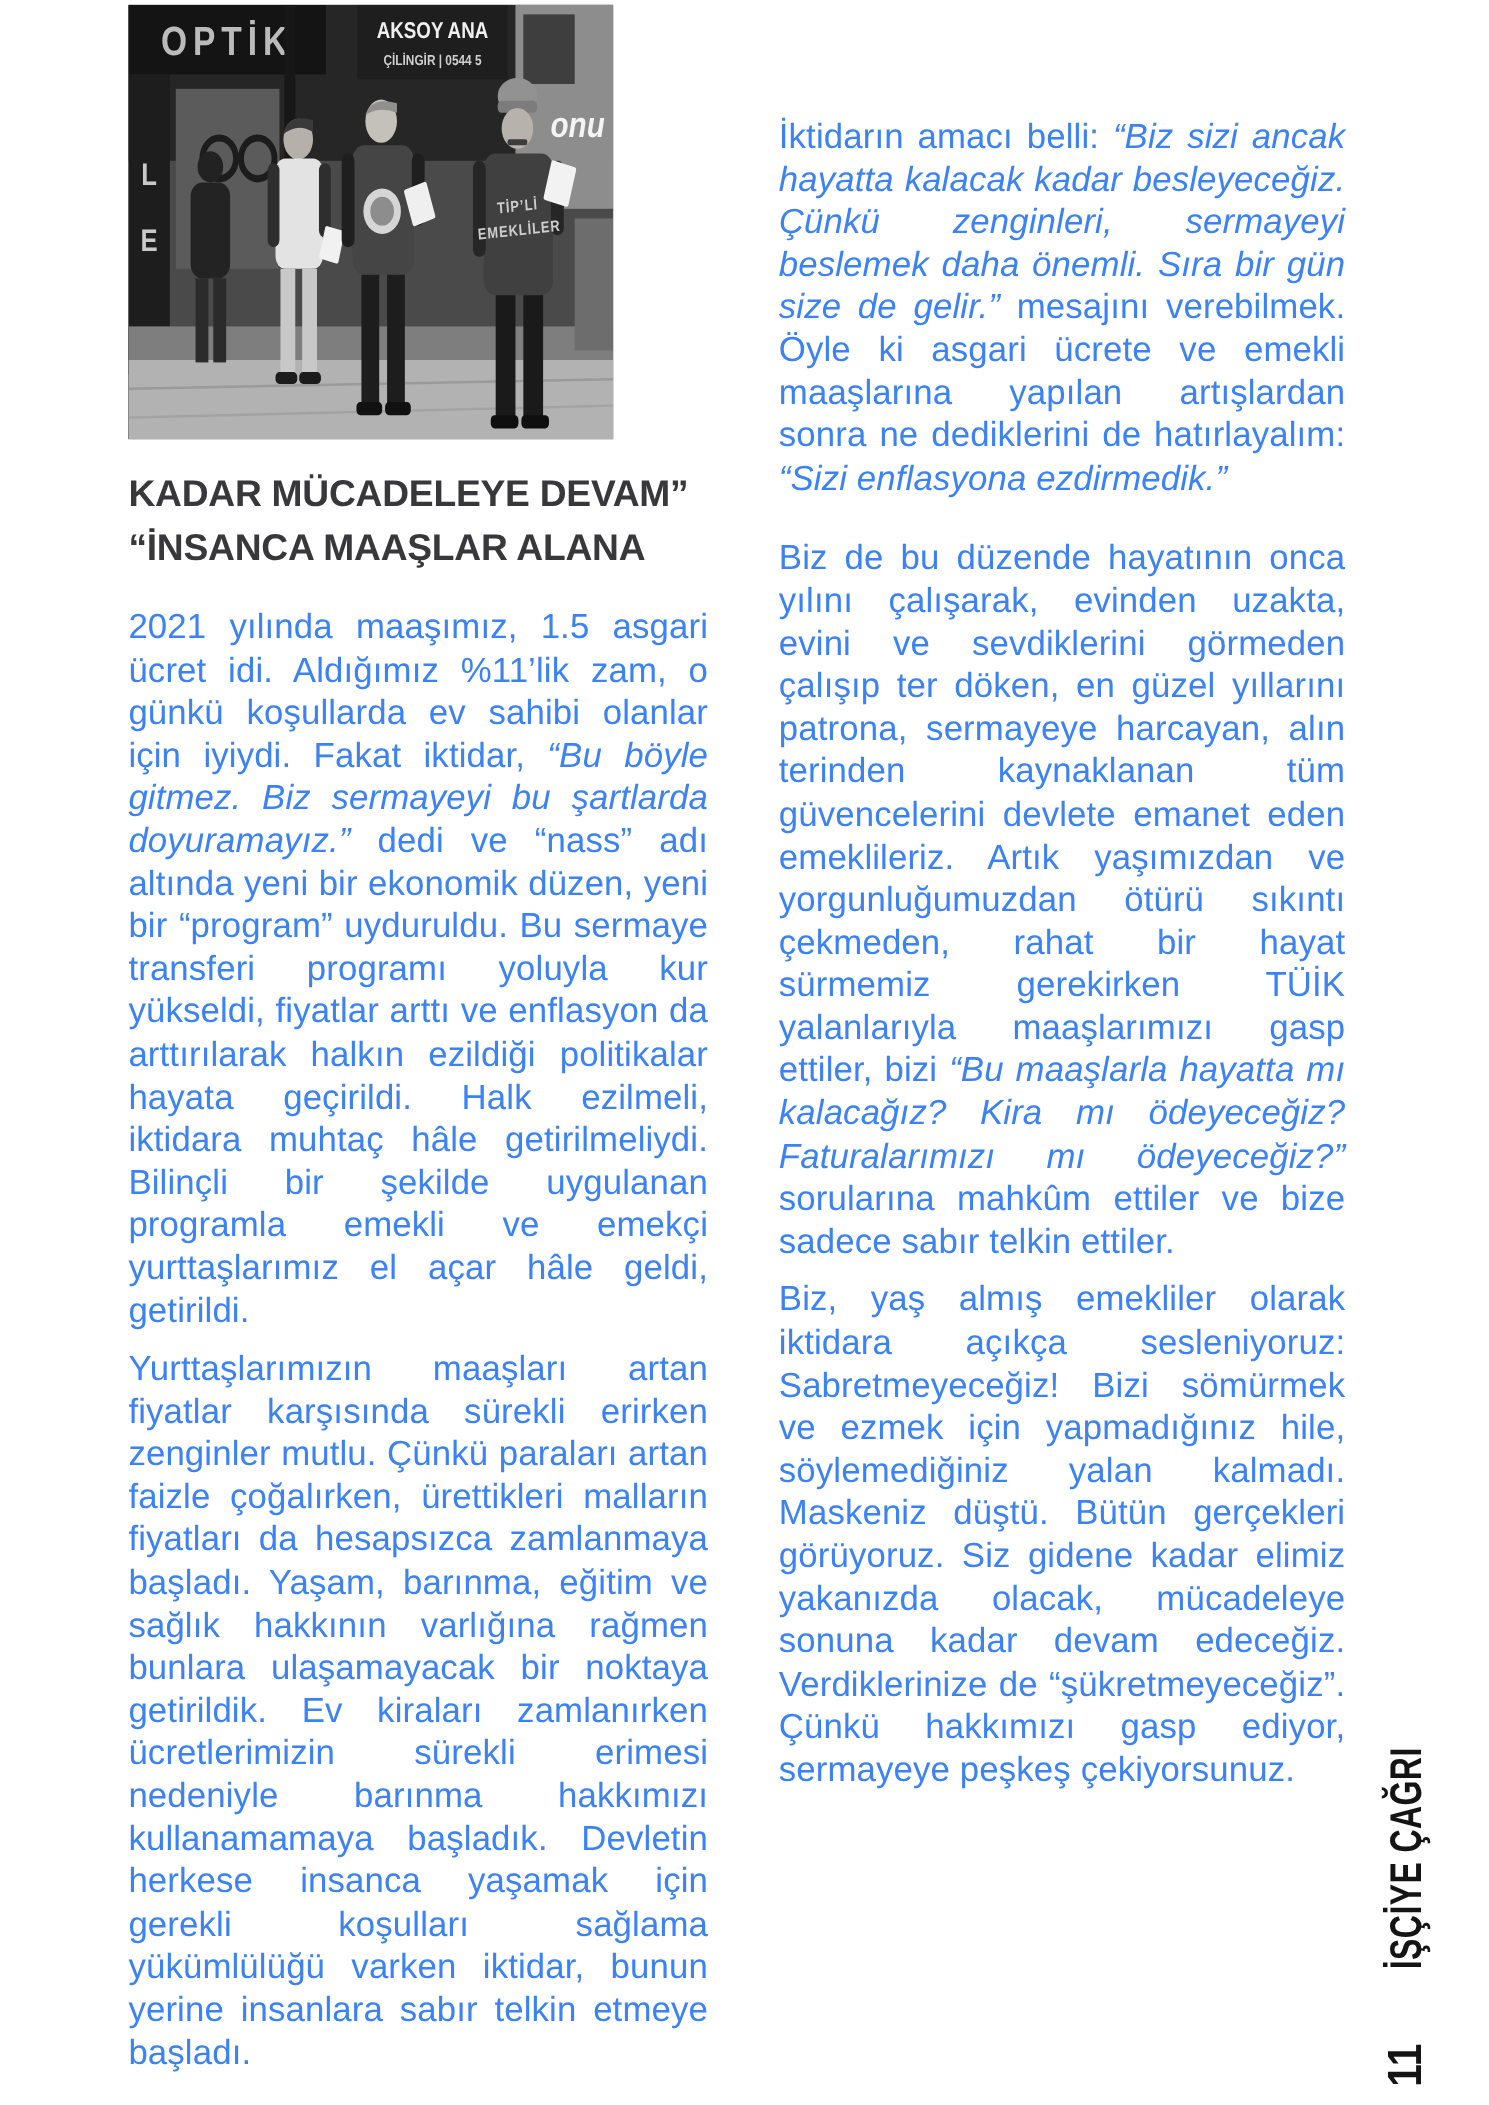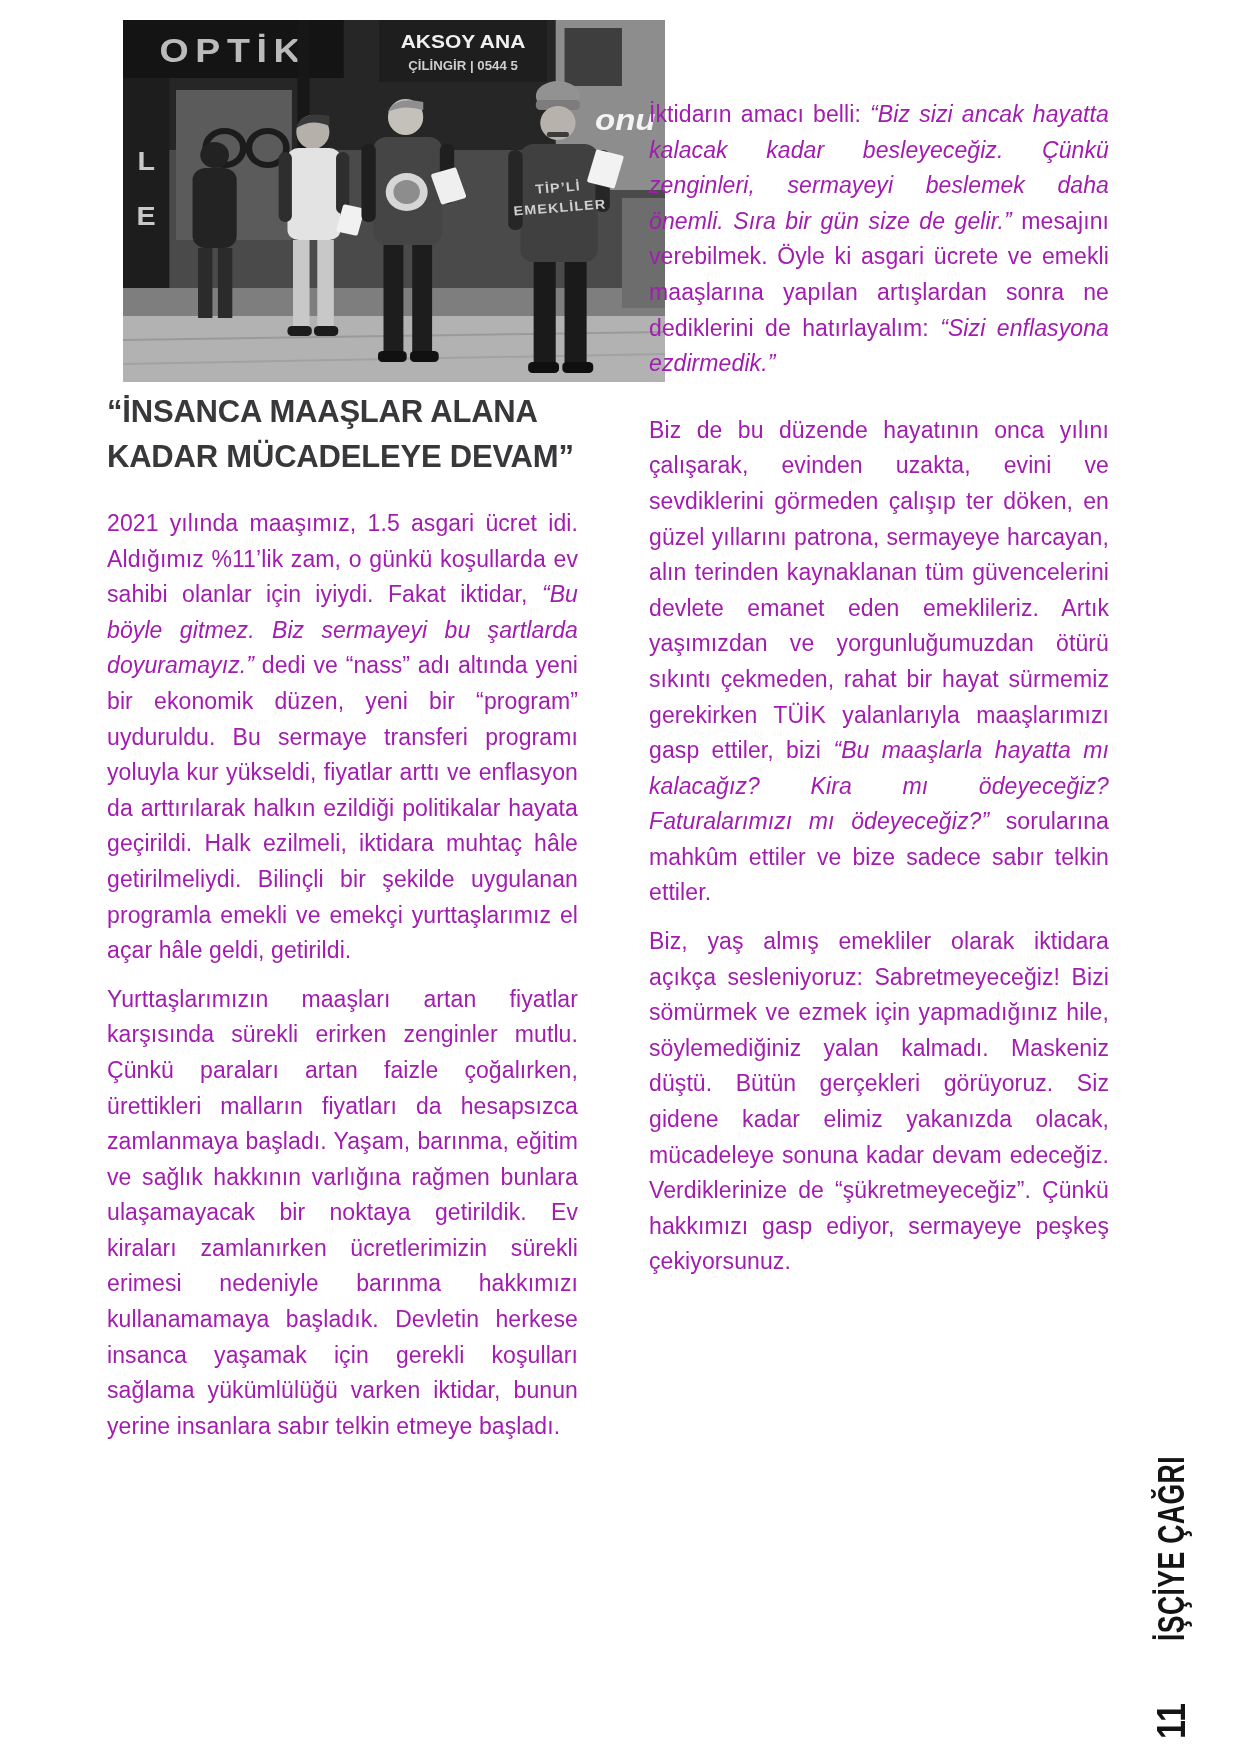--- a/index.html
+++ b/index.html
@@ -5,38 +5,38 @@
   html,body{margin:0;padding:0;}
   body{
     width:1241px;height:1754px;background:#ffffff;
     font-family:"Liberation Sans","DejaVu Sans",sans-serif;
     -webkit-font-smoothing:antialiased;
   }
   .page{position:relative;width:1241px;height:1754px;background:#ffffff;overflow:hidden;}
 
   
   .photo{
-    position:absolute;left:107px;top:4px;width:542px;height:362px;
-    margin:16px;background:#3a3a3a;overflow:hidden;
+    position:absolute;left:107px;top:4px;width:404px;height:362px;
+    margin:0;background:#3a3a3a;overflow:hidden;
   }
   .photo svg{display:block;width:100%;height:100%;}
 
   
   .left-col{position:absolute;left:107px;top:389px;width:483px;}
   .heading{
     margin:0 0 27px 0;
     font-size:31px;line-height:45px;font-weight:700;
     letter-spacing:-0.2px;color:#38373a;
   }
   .heading div{white-space:nowrap;}
 
   .bodytext p{
-    margin:0 12px 13px 0;
-    font-size:23px;line-height:35.6px;
-    color:#a21caf;text-align:justify;
+    margin:0 0 13px 0;
+    font-size:29px;line-height:35.6px;
+    color:#3b82f6;text-align:justify;
     letter-spacing:0.1px;
   }
   .bodytext em{font-style:italic;}
 
   
   .right-col{position:absolute;left:649px;top:97px;width:472px;}
   .right-col p.lead-gap{margin-bottom:31px;}
 
   .signature{
     margin-top:31px;
@@ -151,22 +151,22 @@
         <rect x="372" y="242" width="20" height="102" fill="#1a1a1a"></rect>
         <rect x="400" y="242" width="20" height="102" fill="#1a1a1a"></rect>
         <rect x="367" y="342" width="28" height="11" rx="4" fill="#0f0f0f"></rect>
         <rect x="398" y="342" width="28" height="11" rx="4" fill="#0f0f0f"></rect>
       </g>
     </svg>
   </figure>
 
   <section class="left-col">
     <h1 class="heading">
+      <div>KADAR MÜCADELEYE DEVAM”</div>
       <div>“İNSANCA MAAŞLAR ALANA</div>
-      <div>KADAR MÜCADELEYE DEVAM”</div>
     </h1>
     <div class="bodytext">
       <p><span>2021 yılında maaşımız, 1.5 asgari ücret idi. Aldığımız %11’lik zam, o günkü koşullarda ev sahibi olanlar için iyiydi. Fakat iktidar, </span><em>“Bu böyle gitmez. Biz sermayeyi bu şartlarda doyuramayız.”</em><span> dedi ve “nass” adı altında yeni bir ekonomik düzen, yeni bir “program” uyduruldu. Bu sermaye transferi programı yoluyla kur yükseldi, fiyatlar arttı ve enflasyon da arttırılarak halkın ezildiği politikalar hayata geçirildi. Halk ezilmeli, iktidara muhtaç hâle getirilmeliydi. Bilinçli bir şekilde uygulanan programla emekli ve emekçi yurttaşlarımız el açar hâle geldi, getirildi.</span></p>
       <p><span>Yurttaşlarımızın maaşları artan fiyatlar karşısında sürekli erirken zenginler mutlu. Çünkü paraları artan faizle çoğalırken, ürettikleri malların fiyatları da hesapsızca zamlanmaya başladı. Yaşam, barınma, eğitim ve sağlık hakkının varlığına rağmen bunlara ulaşamayacak bir noktaya getirildik. Ev kiraları zamlanırken ücretlerimizin sürekli erimesi nedeniyle barınma hakkımızı kullanamamaya başladık. Devletin herkese insanca yaşamak için gerekli koşulları sağlama yükümlülüğü varken iktidar, bunun yerine insanlara sabır telkin etmeye başladı.</span></p>
     </div>
   </section>
 
   <section class="right-col bodytext">
     <p class="lead-gap"><span>İktidarın amacı belli: </span><em>“Biz sizi ancak hayatta kalacak kadar besleyeceğiz. Çünkü zenginleri, sermayeyi beslemek daha önemli. Sıra bir gün size de gelir.”</em><span> mesajını verebilmek. Öyle ki asgari ücrete ve emekli maaşlarına yapılan artışlardan sonra ne dediklerini de hatırlayalım: </span><em>“Sizi enflasyona ezdirmedik.”</em></p>
     <p><span>Biz de bu düzende hayatının onca yılını çalışarak, evinden uzakta, evini ve sevdiklerini görmeden çalışıp ter döken, en güzel yıllarını patrona, sermayeye harcayan, alın terinden kaynaklanan tüm güvencelerini devlete emanet eden emeklileriz. Artık yaşımızdan ve yorgunluğumuzdan ötürü sıkıntı çekmeden, rahat bir hayat sürmemiz gerekirken TÜİK yalanlarıyla maaşlarımızı gasp ettiler, bizi </span><em>“Bu maaşlarla hayatta mı kalacağız? Kira mı ödeyeceğiz? Faturalarımızı mı ödeyeceğiz?”</em><span> sorularına mahkûm ettiler ve bize sadece sabır telkin ettiler.</span></p>

